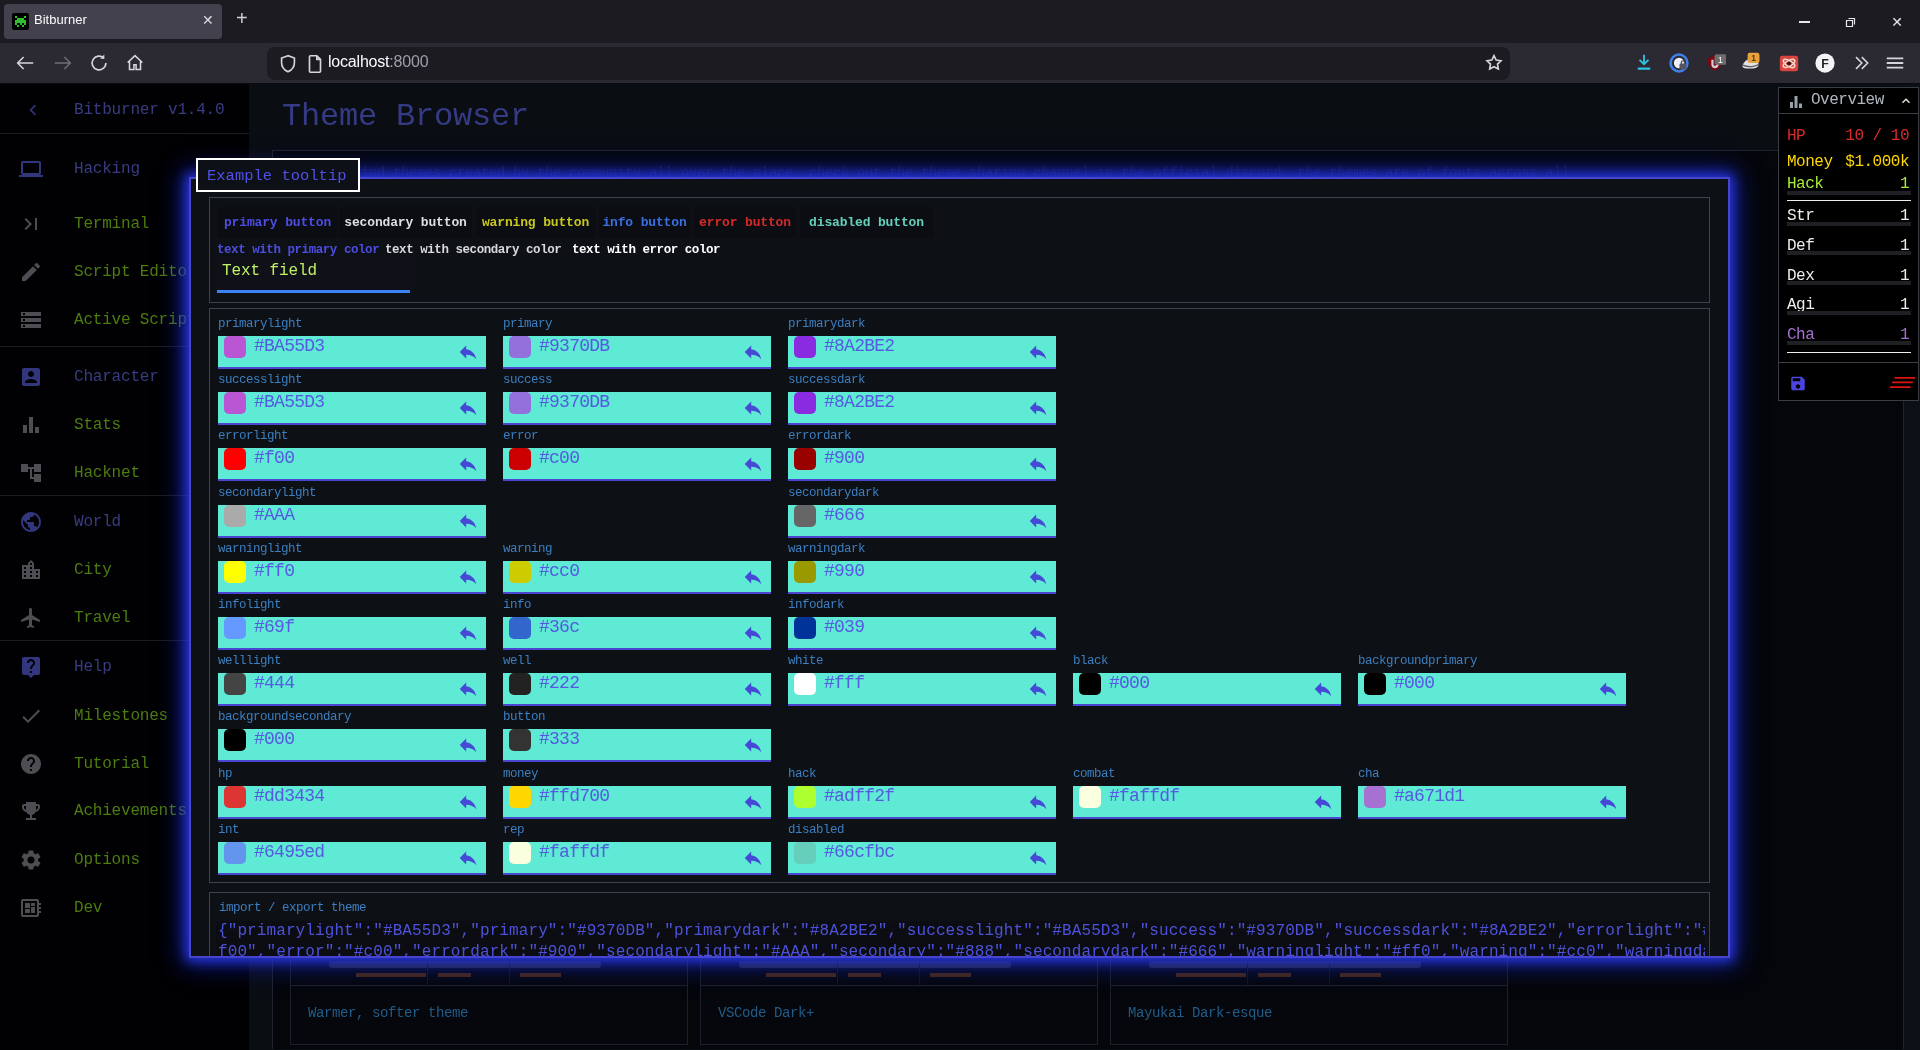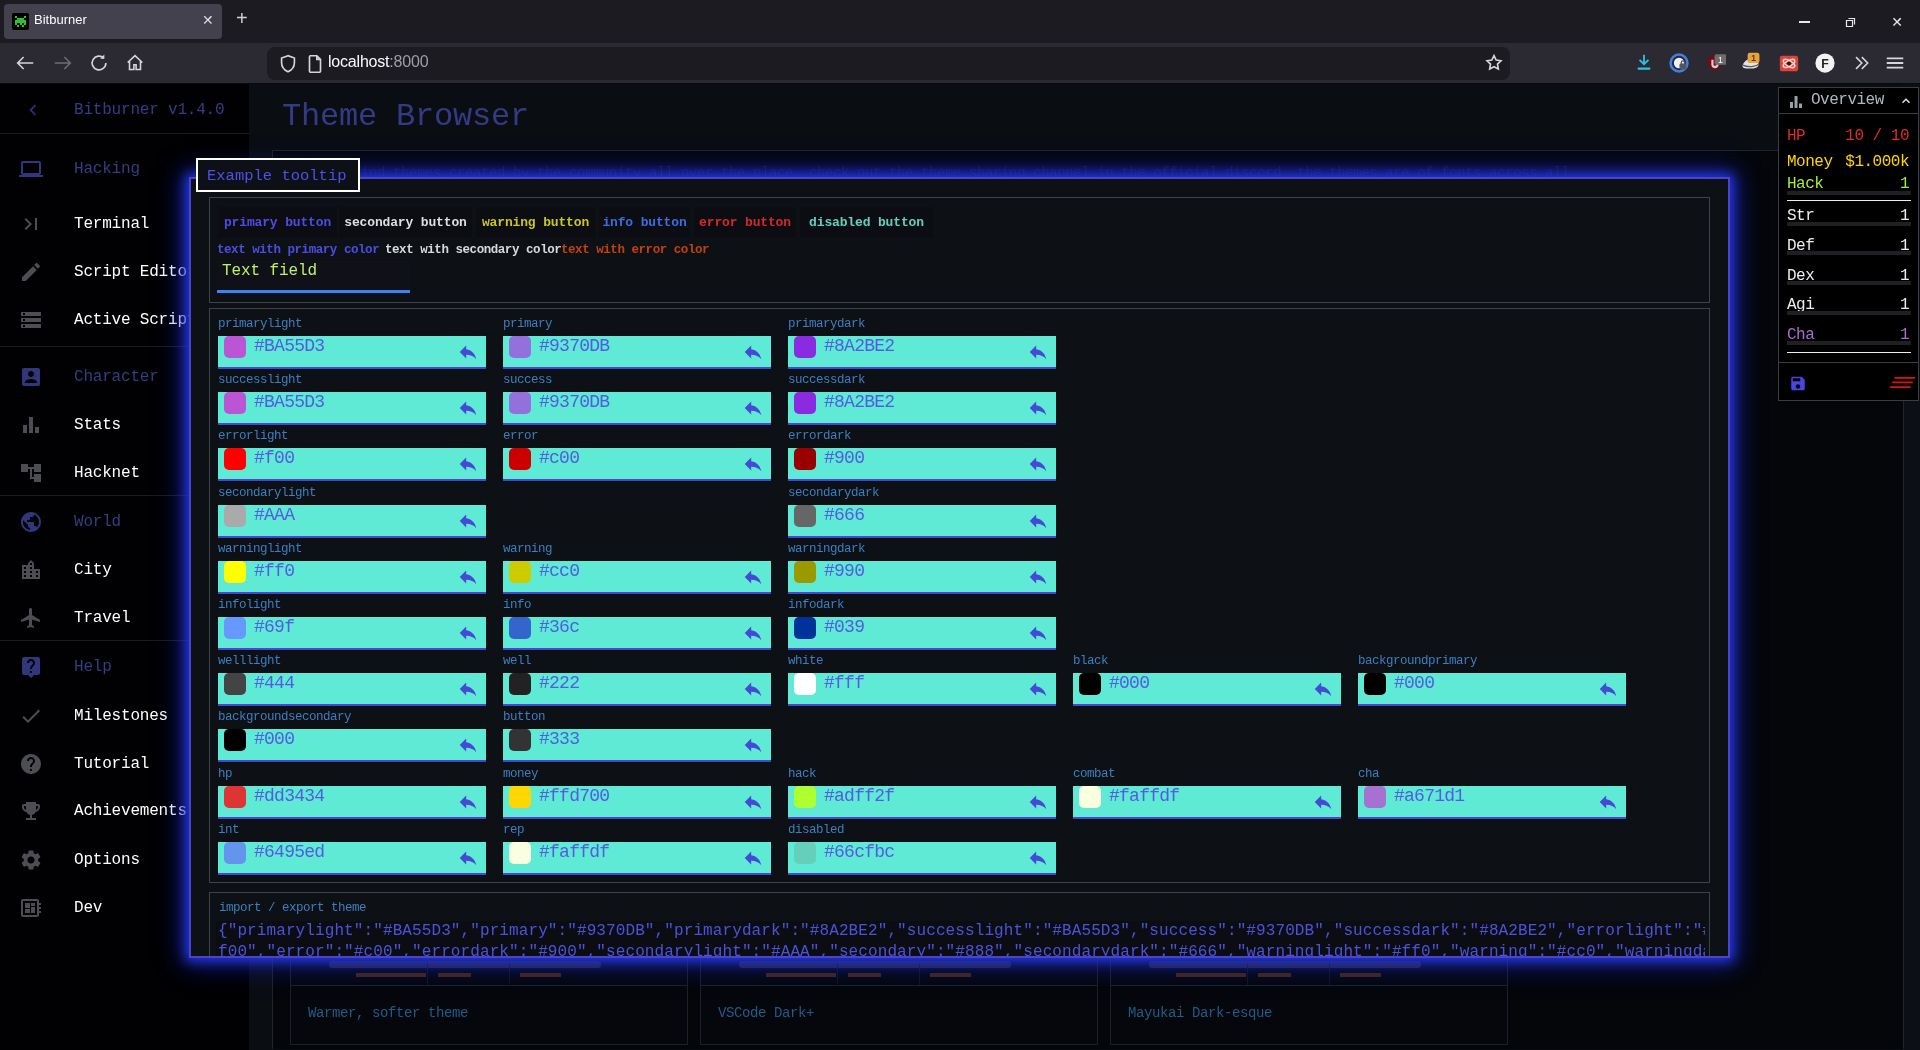--- a/index.html
+++ b/index.html
@@ -21,21 +21,21 @@
 #pg{position:absolute;left:0;top:84px;width:1920px;height:966px;background:#0a0d12;font-family:"Liberation Mono", monospace}
 #band{position:absolute;left:1902px;top:0;width:18px;height:966px;background:#0c1016}
 #cont{position:absolute;left:272px;top:66px;width:1632px;height:899px;background:#04060a;border:1px solid #1e242e;border-bottom:none}
 #sbar{position:absolute;left:0;top:0;width:249px;height:966px;background:#010103}
 .sdv{position:absolute;left:0;width:249px;height:1px;background:#1b1c22}
 .sic{position:absolute;left:19px;width:24px;height:24px}
 .sia{fill:#32367c}
 .sii{fill:#4c4e53}
 .sit{position:absolute;left:74px;font-size:16px;line-height:20px;letter-spacing:-.2px}
 .sa{color:#383c82}
-.si{color:#ffffff}
+.si{color:#4d7c0f}
 #title{position:absolute;left:282px;top:16px;font-size:32px;line-height:34px;color:#353a85;letter-spacing:-.2px}
 #desc{position:absolute;left:289px;top:81px;font-size:14px;color:#141838;letter-spacing:-.4px}
 .card{position:absolute;top:746px;width:398px;height:215px;border:1px solid #1b212c;background:#05070c}
 .cbar{position:absolute;left:38px;top:130px;width:272px;height:7px;background:#27272c;border-radius:3px}
 .cv{position:absolute;top:124px;width:1px;height:30px;background:#12161d}
 .cmt{position:absolute;top:142px;height:4px;background:#46280e}
 .cdv{position:absolute;left:0;top:154px;width:100%;height:1px;background:#1b212c}
 .ccap{position:absolute;left:17px;top:174px;font-size:14px;line-height:16px;color:#215c88;letter-spacing:-.4px}
 
 #modal{position:absolute;left:189px;top:177px;width:1541px;height:781px;background:#0d1015;border:2px solid #4744d0;box-shadow:0 0 11px 3px #2838e0f5,0 0 24px 6px #1828d9b0;z-index:5;overflow:hidden}
@@ -271,21 +271,21 @@
 <div id="modal">
   <div class="mbox" style="left:18px;top:18px;width:1501px;height:106px">
     <div class="btn" style="left:8px;width:119px;color:#4d4de2">primary button</div>
     <div class="btn" style="left:129px;width:133px;color:#dedee4">secondary button</div>
     <div class="btn" style="left:266px;width:119px;color:#c8c81e">warning button</div>
     <div class="btn" style="left:389px;width:91px;color:#3a6fe0">info button</div>
     <div class="btn" style="left:484px;width:102px;color:#d42a2a">error button</div>
     <div class="btn" style="left:590px;width:133px;color:#66cfbc">disabled button</div>
     <div class="ct" style="left:7px;color:#4d4de2">text with primary color</div>
     <div class="ct" style="left:175px;color:#d8d8de">text with secondary color</div>
-    <div class="ct" style="left:351px;color:#c2410c">text with error color</div>
+    <div class="ct" style="left:362px;color:#ffffff">text with error color</div>
     <div id="tf">Text field</div>
   </div>
   <div class="mbox" style="left:18px;top:129px;width:1501px;height:575px"></div>
   <div class="ci" style="left:27px;top:138px">
 <div class="cl">primarylight</div>
 <div class="cr">
         <span class="sw" style="background:#BA55D3"></span>
         <span class="hx">#BA55D3</span>
 <svg class="undo" viewBox="0 0 24 24">
           <path d="M10 9V5l-7 7 7 7v-4.1c5 0 8.5 1.6 11 5.1-1-5-4-10-11-11z"></path>

